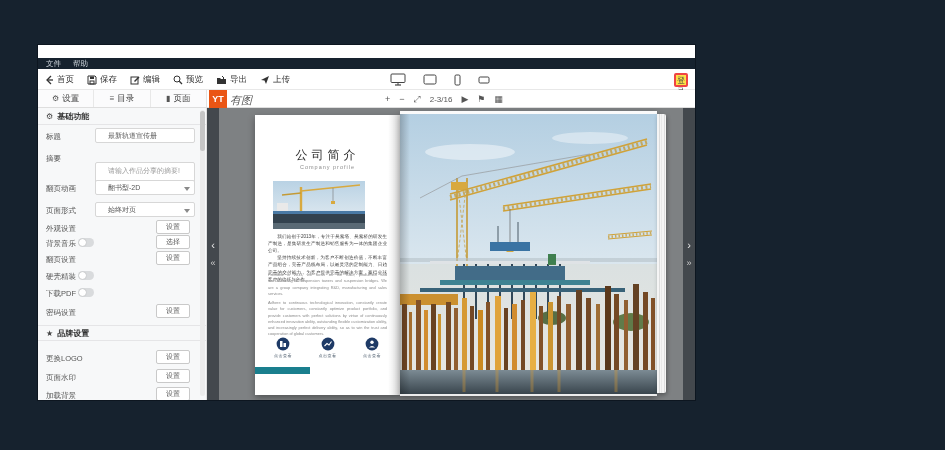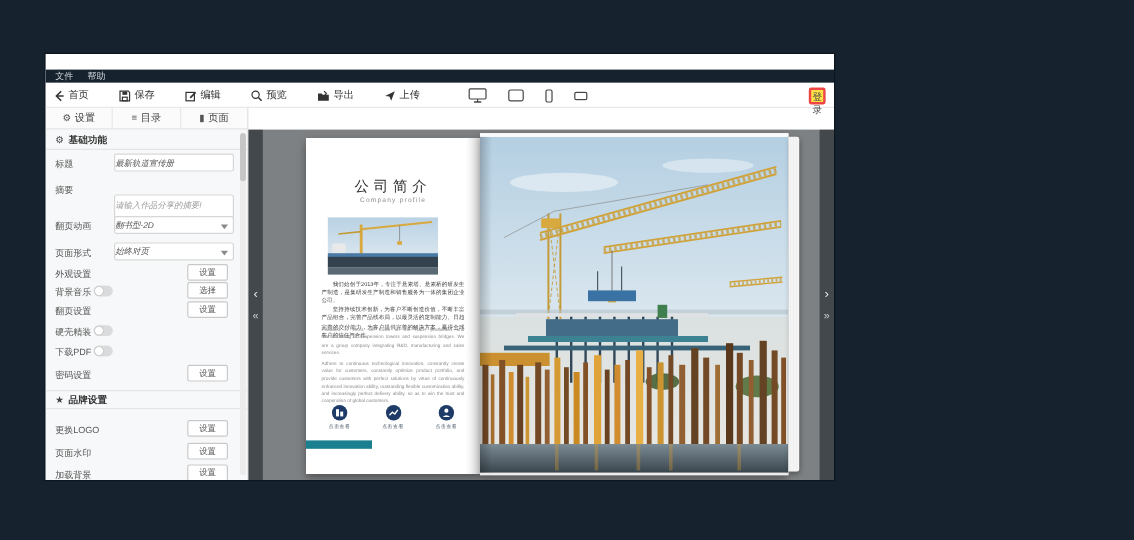--- a/index.html
+++ b/index.html
@@ -12,21 +12,21 @@
   .titlebar { position:absolute; left:0; top:0; width:100%; height:13px; background:#1d2a38; display:flex; align-items:center; padding:0 5px; }
   .app-ico { width:7px; height:7px; background:#2d7dd2; border-radius:1px; margin-right:4px; flex:0 0 auto; }
   .titletext { color:#d9dee3; font-size:7.5px; white-space:nowrap; }
   .win-controls { position:absolute; right:4px; top:0; height:13px; display:flex; align-items:center; gap:11px; }
   .win-controls span { color:#c8cfd6; font-size:8px; width:8px; text-align:center; cursor:default; }
 
   .menubar { position:absolute; left:0; top:13px; width:100%; height:11px; background:#16222e; display:flex; align-items:center; gap:12px; padding:0 8px; }
   .menubar span { color:#cfd6dd; font-size:7.5px; }
 
   .toolbar { position:absolute; left:0; top:24px; width:100%; height:21px; background:#fff; border-bottom:1px solid #e8e8e8; }
-  .tb-left { position:absolute; left:6px; top:0; height:21px; display:flex; align-items:center; gap:25px; }
+  .tb-left { position:absolute; left:6px; top:0; height:21px; display:flex; align-items:center; gap:13px; }
   .tb-btn { display:flex; align-items:center; gap:3px; color:#333; font-size:8.5px; cursor:default; }
   .tb-btn svg { display:block; }
   .devices { position:absolute; left:352px; top:0; height:21px; display:flex; align-items:center; gap:17px; }
   .login { position:absolute; right:7px; top:3.5px; height:14px; width:14px; background:#fde047; border:2px solid #ef4444; border-radius:2px; font-size:8px; color:#444; font-family:inherit; }
 
   .header-row { position:absolute; left:0; top:45px; width:100%; height:18px; display:flex; }
   .tabsrow { width:169px; height:18px; background:#fbfbfc; border-bottom:1px solid #dedede; border-right:1px solid #e2e2e2; display:flex; }
   .tab { flex:1; display:flex; align-items:center; justify-content:center; gap:3px; font-size:8.5px; color:#444; border-right:1px solid #e8e8e8; }
   .tab:last-child { border-right:none; }
   .tab .ticon { font-size:8px; color:#555; }
@@ -38,21 +38,21 @@
   .vt-center { position:absolute; left:178px; top:0; height:18px; display:flex; align-items:center; gap:9px; }
   .vt-ic { color:#555; font-size:9px; line-height:1; cursor:default; }
   .vt-ind { font-size:8px; color:#555; }
 
   
   .body { position:absolute; left:0; top:63px; width:100%; height:292px; display:flex; }
   .sidebar { position:relative; width:169px; height:100%; background:#f7f8f9; border-right:1px solid #e0e0e0; overflow:hidden; }
   .s-sec { position:absolute; left:0; width:100%; height:16px; border-bottom:1px solid #e5e5e7; display:flex; align-items:center; gap:4px; padding:0 8px; font-size:8px; font-weight:bold; color:#333; }
   .s-sec .sic { font-size:8px; color:#444; font-weight:normal; }
   .s-lbl { position:absolute; left:8px; font-size:7.5px; color:#555; }
-  .inp, .ta, .sel { position:absolute; left:57px; width:100px; background:#fff; border:1px solid #d7d7d7; border-radius:2px; font-size:7px; color:#555; font-family:inherit; padding:0 0;font-style:italic; }
+  .inp, .ta, .sel { position:absolute; left:57px; width:100px; background:#fff; border:1px solid #d7d7d7; border-radius:2px; font-size:7px; color:#555; font-family:inherit; padding:0 12px; }
   .inp { height:15px; }
   .ta { height:26px; padding-top:3px; resize:none; color:#9a9a9a;margin-top:12px; }
   .ta::placeholder { color:#9a9a9a; font-size:7px; }
   .sel { height:15px; display:flex; align-items:center; }
   .caret { position:absolute; right:4px; top:6px; width:0; height:0; border-left:3px solid transparent; border-right:3px solid transparent; border-top:4px solid #8a8a8a; }
   .s-btn { position:absolute; right:16px; width:34px; height:14px; background:#fff; border:1px solid #c9c9c9; border-radius:2px; font-size:7px; color:#555; font-family:inherit; }
   .tog { position:absolute; left:40px; width:16px; height:9px; border-radius:5px; background:#d9dbdd; }
   .tog::after { content:""; position:absolute; left:1px; top:1px; width:7px; height:7px; border-radius:50%; background:#fff; box-shadow:0 0 1px rgba(0,0,0,.4); }
   .sb-track { position:absolute; right:1px; top:2px; width:5px; height:286px; background:#ececec; border-radius:3px; }
   .sb-thumb { position:absolute; right:1px; top:3px; width:5px; height:40px; background:#c6c6c6; border-radius:3px; }
@@ -164,20 +164,38 @@
           <span class="ticon">⚙</span>
           <span>设置</span>
         </div>
         <div class="tab">
           <span class="ticon">≡</span>
           <span>目录</span>
         </div>
         <div class="tab">
           <span class="ticon">▮</span>
           <span>页面</span>
+        </div>
+      </div>
+      <div class="viewer-toolbar">
+        <div class="logo">
+          <span class="logo-sq">YT</span>
+          <span>
+            <span class="logo-name">有图</span>
+            <span class="logo-line" style="display:block"></span>
+          </span>
+        </div>
+        <div class="vt-center">
+          <span class="vt-ic">+</span>
+          <span class="vt-ic">−</span>
+          <span class="vt-ic">⤢</span>
+          <span class="vt-ind">2-3/16</span>
+          <span class="vt-ic">▶</span>
+          <span class="vt-ic">⚑</span>
+          <span class="vt-ic">▦</span>
         </div>
       </div>
     </div>
 
     <div class="body">
 
       <div class="sidebar">
         <div class="s-sec" style="top:1px">
           <span class="sic">⚙</span>
           <span>基础功能</span>

